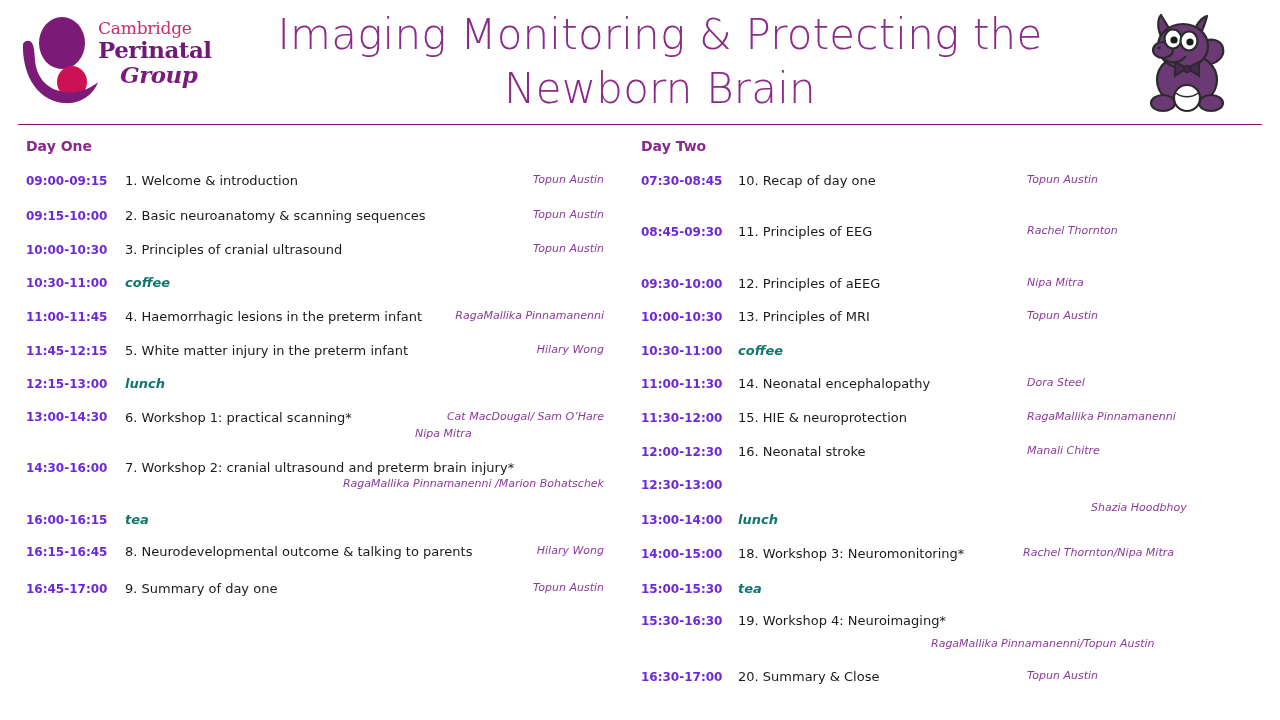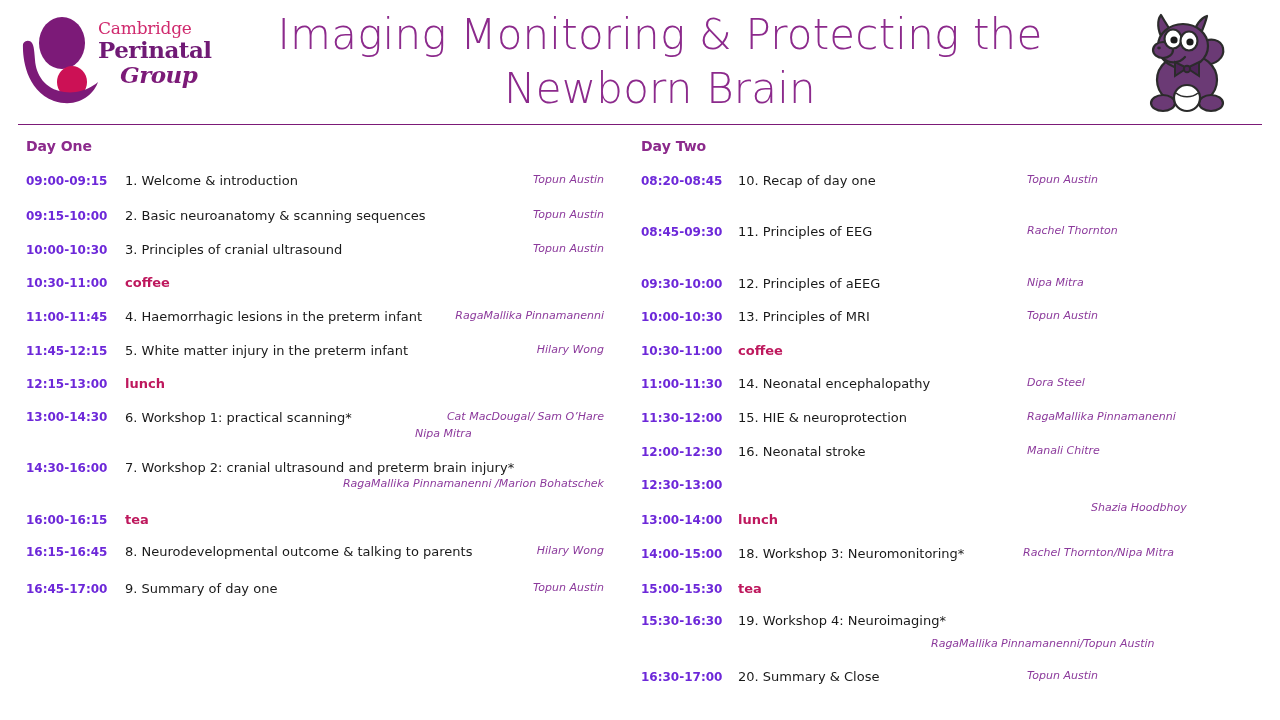--- a/index.html
+++ b/index.html
@@ -124,22 +124,23 @@
     white-space: nowrap;
   }
   .title {
     position: absolute;
     font-family: "DejaVu Sans", sans-serif;
     font-size: 13px;
     color: #1a1a1a;
     white-space: nowrap;
   }
   .title.break-item {
-    font-weight: bold;
-    color: #be185d;
+    font-style: italic;
+    font-weight: bold;
+    color: #0f766e;
   }
   .speaker {
     position: absolute;
     font-family: "DejaVu Sans", sans-serif;
     font-style: italic;
     font-size: 11px;
     color: #8c3a9c;
     white-space: nowrap;
   }
   .speaker.align-right { text-align: right; }
@@ -235,21 +236,21 @@
     <div class="time" style="left: 26px; top: 415px;">16:15-16:45</div>
     <div class="title" style="left: 125px; top: 414px;">8. Neurodevelopmental outcome &amp; talking to parents</div>
     <div class="speaker align-right" style="left: 404px; top: 414px; width: 200px;">Hilary Wong</div>
     <div class="time" style="left: 26px; top: 452px;">16:45-17:00</div>
     <div class="title" style="left: 125px; top: 451px;">9. Summary of day one</div>
     <div class="speaker align-right" style="left: 404px; top: 451px; width: 200px;">Topun Austin</div>
   </div>
 
 <div id="day-two-column">
   <div class="day-heading" id="day-two-heading">Day Two</div>
-<div class="time" style="left: 5px; top: 44px;">08:20-08:45</div>
+<div class="time" style="left: 5px; top: 44px;">07:30-08:45</div>
     <div class="title" style="left: 102px; top: 43px;">10. Recap of day one</div>
     <div class="speaker" style="left: 391px; top: 43px;">Topun Austin</div>
     <div class="time" style="left: 5px; top: 95px;">08:45-09:30</div>
     <div class="title" style="left: 102px; top: 94px;">11. Principles of EEG</div>
     <div class="speaker" style="left: 391px; top: 94px;">Rachel Thornton</div>
     <div class="time" style="left: 5px; top: 147px;">09:30-10:00</div>
     <div class="title" style="left: 102px; top: 146px;">12. Principles of aEEG</div>
     <div class="speaker" style="left: 391px; top: 146px;">Nipa Mitra</div>
     <div class="time" style="left: 5px; top: 180px;">10:00-10:30</div>
     <div class="title" style="left: 102px; top: 179px;">13. Principles of MRI</div>

